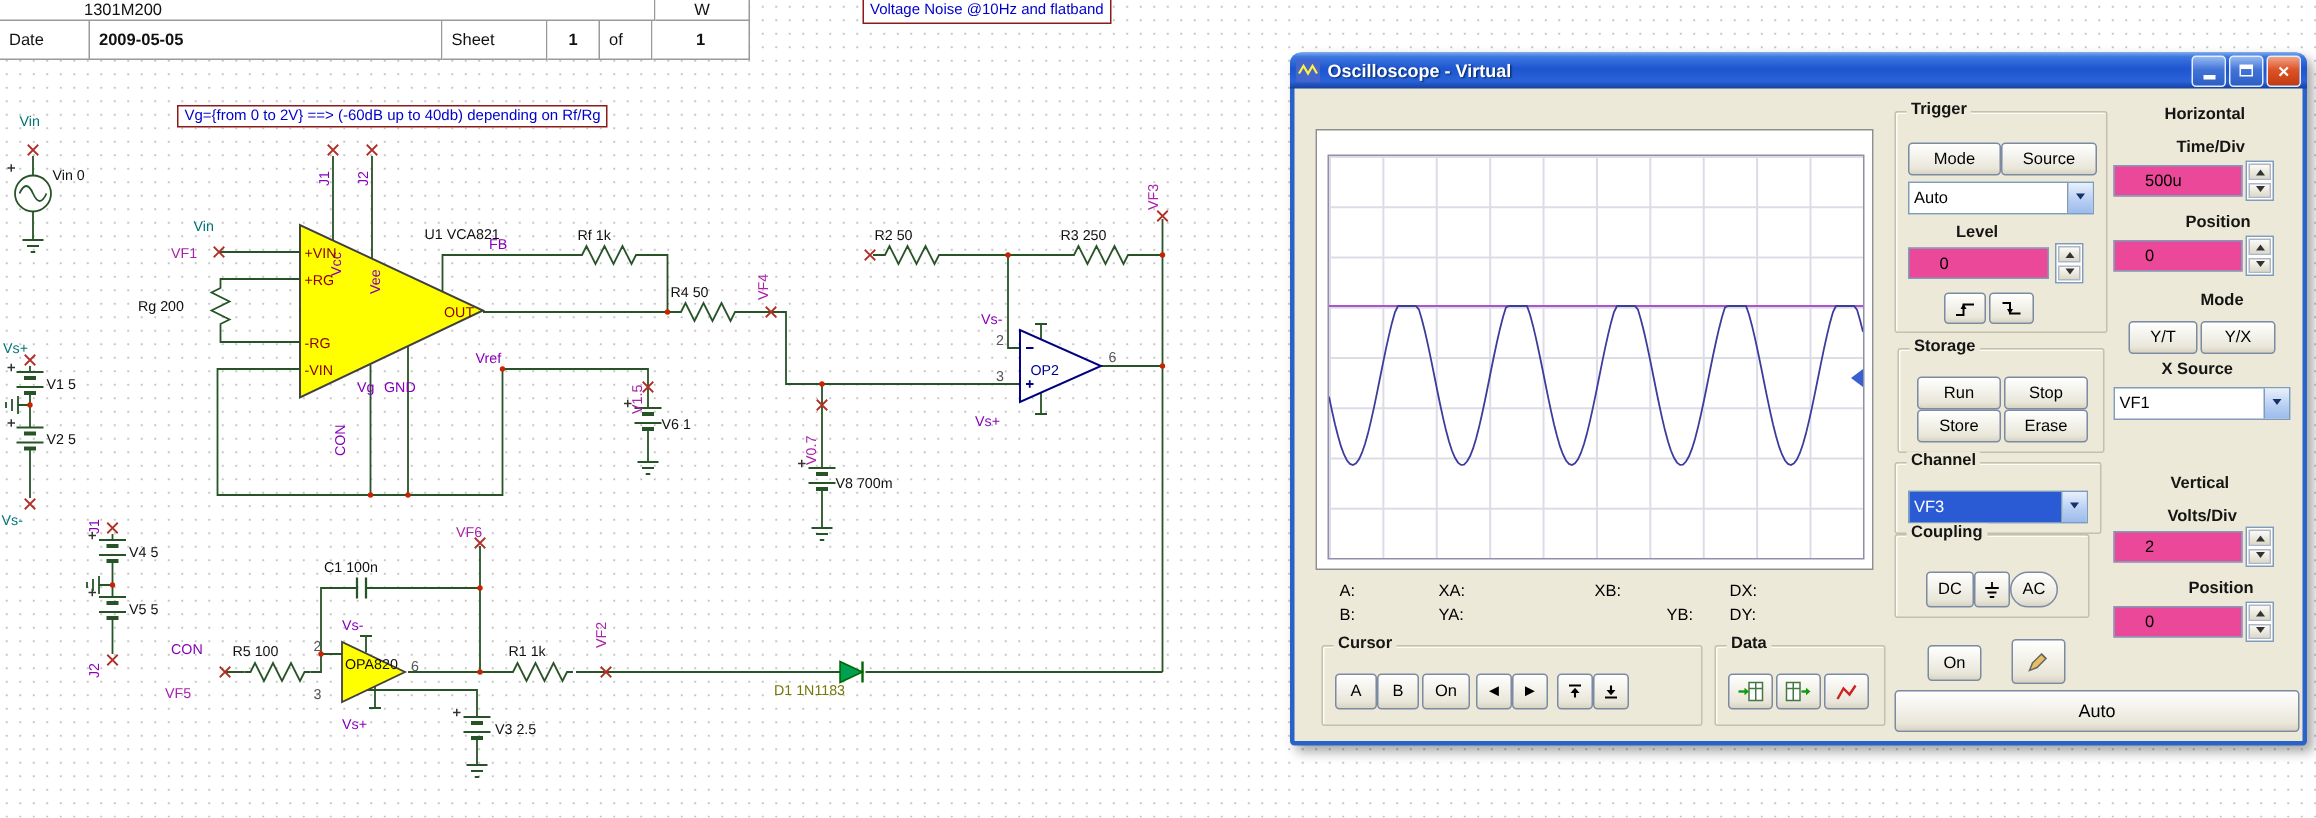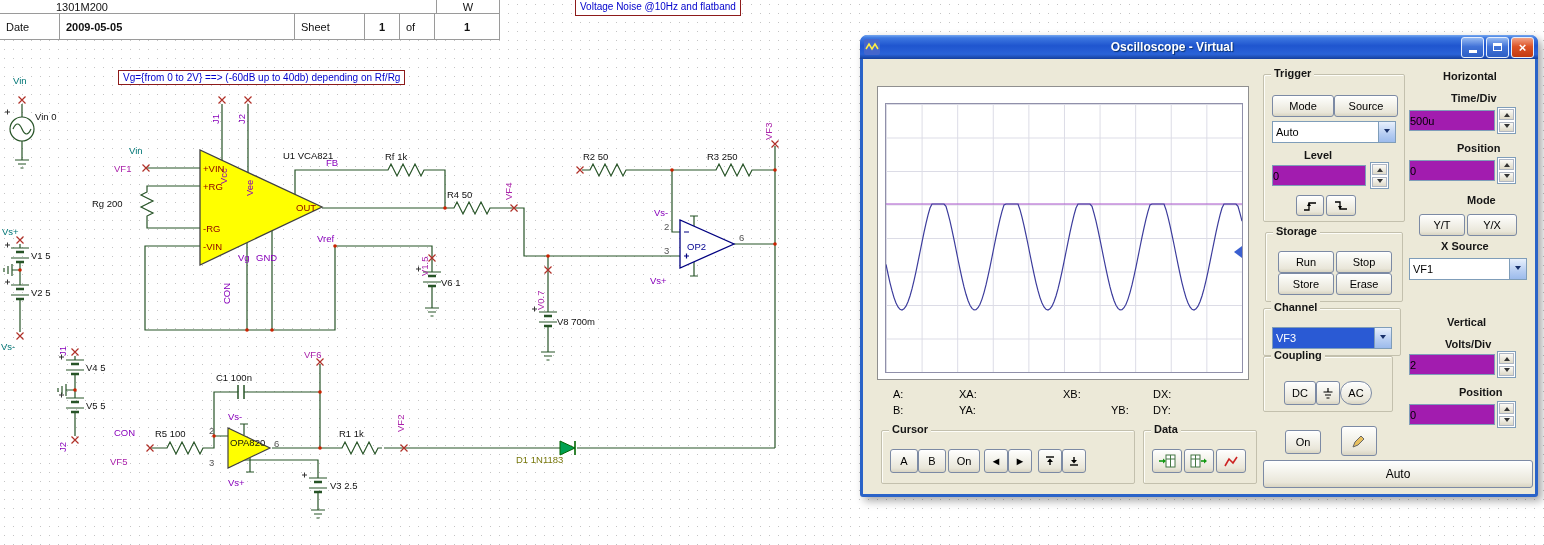--- a/index.html
+++ b/index.html
@@ -18,41 +18,41 @@
     font-size:10px;padding:1px 4px;white-space:nowrap;}
   .tb{position:absolute;left:0;top:0;background:#fff;font-size:11px;color:#111;}
   .tb .cell{position:absolute;border-right:1px solid #9a9a9a;border-bottom:1px solid #9a9a9a;
     display:flex;align-items:center;padding:0 6px;box-sizing:border-box;background:#fff;}
   
   .osc{position:absolute;left:860px;top:35px;width:678px;height:462px;background:#ece9d8;
     border:3px solid #2a63c8;border-radius:8px 8px 3px 3px;box-sizing:border-box;
     box-shadow:4px 4px 8px rgba(0,0,0,.35);}
   .tbar{position:absolute;left:-3px;top:-3px;right:-3px;height:24px;border-radius:7px 7px 0 0;
     background:linear-gradient(180deg,#76a7ef 0%,#3c77e0 12%,#1f55cf 45%,#2a63d8 80%,#16409d 100%);
-    display:flex;align-items:center;padding:0 4px;box-sizing:border-box;text-align:center;}
+    display:flex;align-items:center;padding:0 4px;box-sizing:border-box;}
   .tbar .ttl{color:#fff;font-size:12px;font-weight:bold;flex:1;margin-left:5px;
     text-shadow:1px 1px 1px #08306e;white-space:nowrap;}
   .winbtn{width:21px;height:19px;border-radius:3px;border:1px solid #e6eefc;margin-left:2px;
     display:flex;align-items:center;justify-content:center;
     background:linear-gradient(180deg,#95b9f2,#4273d8 45%,#2c5ec4);}
   .winbtn.close{background:linear-gradient(180deg,#f2a285,#dd5326 45%,#c23a10);
     color:#fff;font-size:13px;font-weight:bold;line-height:1;}
   .glyph-min{width:8px;height:3px;background:#fff;margin-top:8px;}
   .glyph-max{width:9px;height:8px;border:1px solid #fff;border-top:3px solid #fff;box-sizing:border-box;}
   .gbox{position:absolute;border:1px solid #c3c0ad;border-radius:2px;
     box-shadow:inset 1px 1px 0 #fdfdf8;}
   .glabel{position:absolute;top:-8px;left:7px;background:#ece9d8;padding:0 3px;
     font-size:11px;font-weight:bold;color:#151515;white-space:nowrap;}
   .lbl{position:absolute;font-size:11px;font-weight:bold;color:#151515;white-space:nowrap;padding-left:28px;}
   .btn{position:absolute;display:flex;align-items:center;justify-content:center;
     font-size:11px;color:#000;cursor:default;
     background:linear-gradient(180deg,#fffffe,#f4f3ec 40%,#e9e6d9 82%,#d8d4c2);
     border:1px solid #7c8aa4;border-radius:3px;box-shadow:inset 0 1px 0 rgba(255,255,255,.8);}
-  .field{position:absolute;background:#a21caf;border:1px solid #7f9db9;font-size:11px;color:#000;
-    display:flex;align-items:center;padding-left:0;box-sizing:border-box;}
+  .field{position:absolute;background:#ec4899;border:1px solid #7f9db9;font-size:11px;color:#000;
+    display:flex;align-items:center;padding-left:20px;box-sizing:border-box;}
   .combo{position:absolute;background:#fff;border:1px solid #7f9db9;display:flex;box-sizing:border-box;}
   .combo .val{flex:1;font-size:11px;color:#000;display:flex;align-items:center;padding-left:3px;}
   .combo .drop{width:16px;border-left:1px solid #7f9db9;display:flex;align-items:center;justify-content:center;
     background:linear-gradient(180deg,#e8f0fc,#b6cdf2 60%,#9cbbec);}
   .combo.sel .val{background:#2a5ad4;color:#fff;}
   .tri-dn{width:0;height:0;border:3px solid transparent;border-top:4px solid #18306a;margin-top:3px;}
   .spin{position:absolute;width:19px;display:flex;flex-direction:column;border:1px solid #7f9db9;
     background:#fff;box-sizing:border-box;}
   .sbtn{flex:1;display:flex;align-items:center;justify-content:center;
     background:linear-gradient(180deg,#fbfaf6,#ddd9c8);border:1px solid #aeb6c4;margin:1px;}

